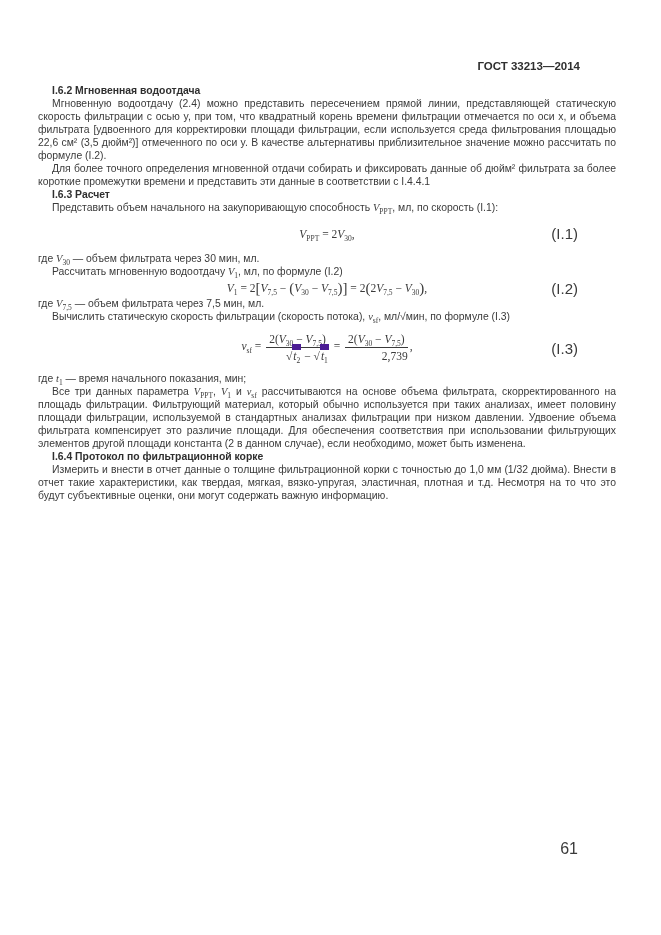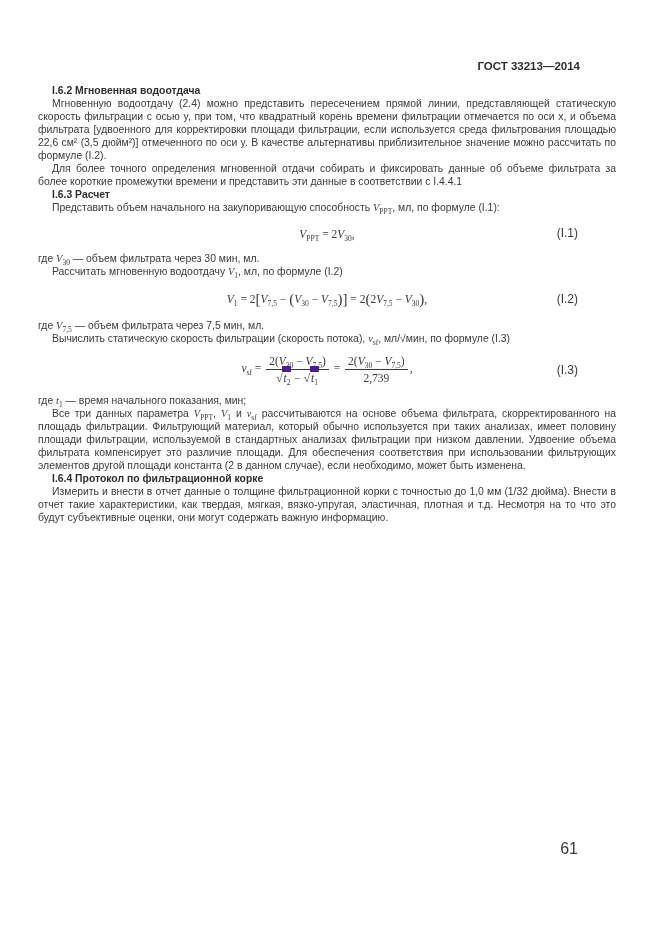--- a/index.html
+++ b/index.html
@@ -7,51 +7,51 @@
         font-family:"Liberation Sans",sans-serif;color:#3a3a3a;}
   .doc-header{position:absolute;top:60px;right:81px;font-weight:bold;font-size:11.5px;color:#2f2f2f;}
   .content{position:absolute;left:38px;top:84px;width:578px;}
   .content p{margin:0;font-size:10.4px;line-height:13px;text-align:justify;text-indent:14px;}
   .content p.noind{text-indent:0;}
   .h{font-weight:bold;color:#2f2f2f;}
   .var{font-family:"Liberation Serif",serif;font-style:italic;white-space:nowrap;}
   sub{font-size:7.5px;font-style:normal;vertical-align:-3px;line-height:0;}
   .eqrow{position:relative;text-align:center;}
   .eqrow1{margin:10px 0;}
-  .eqrow2{margin:11px 0;}
+  .eqrow2{margin:0 0;}
   .eqrow3{margin:10px 0;}
   .eq{font-family:"Liberation Serif",serif;font-size:11.5px;color:#3a3a3a;white-space:nowrap;}
   .it{font-style:italic;}
   .up{font-style:normal;}
   .big{font-size:15px;vertical-align:-1px;}
   .eqlabel{position:absolute;right:38px;top:50%;transform:translateY(-50%);
-           font-family:"Liberation Sans",sans-serif;font-size:12px;color:#3a3a3a;}
-  .frac{display:inline-block;vertical-align:middle;text-align:center;margin:0 2px;}
+           font-family:"Liberation Sans",sans-serif;font-size:15px;color:#3a3a3a;}
+  .frac{display:inline-block;vertical-align:middle;text-align:right;margin:0 2px;}
   .frac .num{display:block;border-bottom:1px solid #3a3a3a;padding:0 3px 2px;}
   .frac .den{display:block;padding-top:2px;}
   .rad{font-style:normal;}
   .sqarg{border-top:6px solid #4c1d95;padding:0 1px;}
   .pagenum{position:absolute;top:840px;right:83px;font-size:16px;color:#3a3a3a;}
 </style>
 </head>
 <body>
 
 <div class="page">
 
   <div class="doc-header">ГОСТ 33213—2014</div>
 
   <div class="content">
 
     <p class="h">I.6.2 Мгновенная водоотдача</p>
     <p>Мгновенную водоотдачу (2.4) можно представить пересечением прямой линии, представляющей статическую скорость фильтрации с осью y, при том, что квадратный корень времени фильтрации отмечается по оси x, и объема фильтрата [удвоенного для корректировки площади фильтрации, если используется среда фильтрования площадью 22,6 см² (3,5 дюйм²)] отмеченного по оси y. В качестве альтернативы приблизительное значение можно рассчитать по формуле (I.2).</p>
-    <p>Для более точного определения мгновенной отдачи собирать и фиксировать данные об объеме фильтрата за более короткие промежутки времени и представить эти данные в соответствии с I.4.4.1</p>
+    <p>Для более точного определения мгновенной отдачи собирать и фиксировать данные об дюйм² фильтрата за более короткие промежутки времени и представить эти данные в соответствии с I.4.4.1</p>
 
     <p class="h">I.6.3 Расчет</p>
 
-    <p><span>Представить объем начального на закупоривающую способность </span><span class="var"><span>V</span><sub>PPT</sub></span><span>, мл, по формуле (I.1):</span></p>
+    <p><span>Представить объем начального на закупоривающую способность </span><span class="var"><span>V</span><sub>PPT</sub></span><span>, мл, по скорость (I.1):</span></p>
 
     <div class="eqrow eqrow1">
       <span class="eq"><span class="it">V</span><sub>PPT</sub><span class="up"> = 2</span><span class="it">V</span><sub>30</sub><span class="up">,</span></span>
       <span class="eqlabel">(I.1)</span>
     </div>
 
     <p class="noind"><span>где </span><span class="var"><span>V</span><sub>30</sub></span><span> — объем фильтрата через 30 мин, мл.</span></p>
 
     <p><span>Рассчитать мгновенную водоотдачу </span><span class="var"><span>V</span><sub>1</sub></span><span>, мл, по формуле (I.2)</span></p>
 

